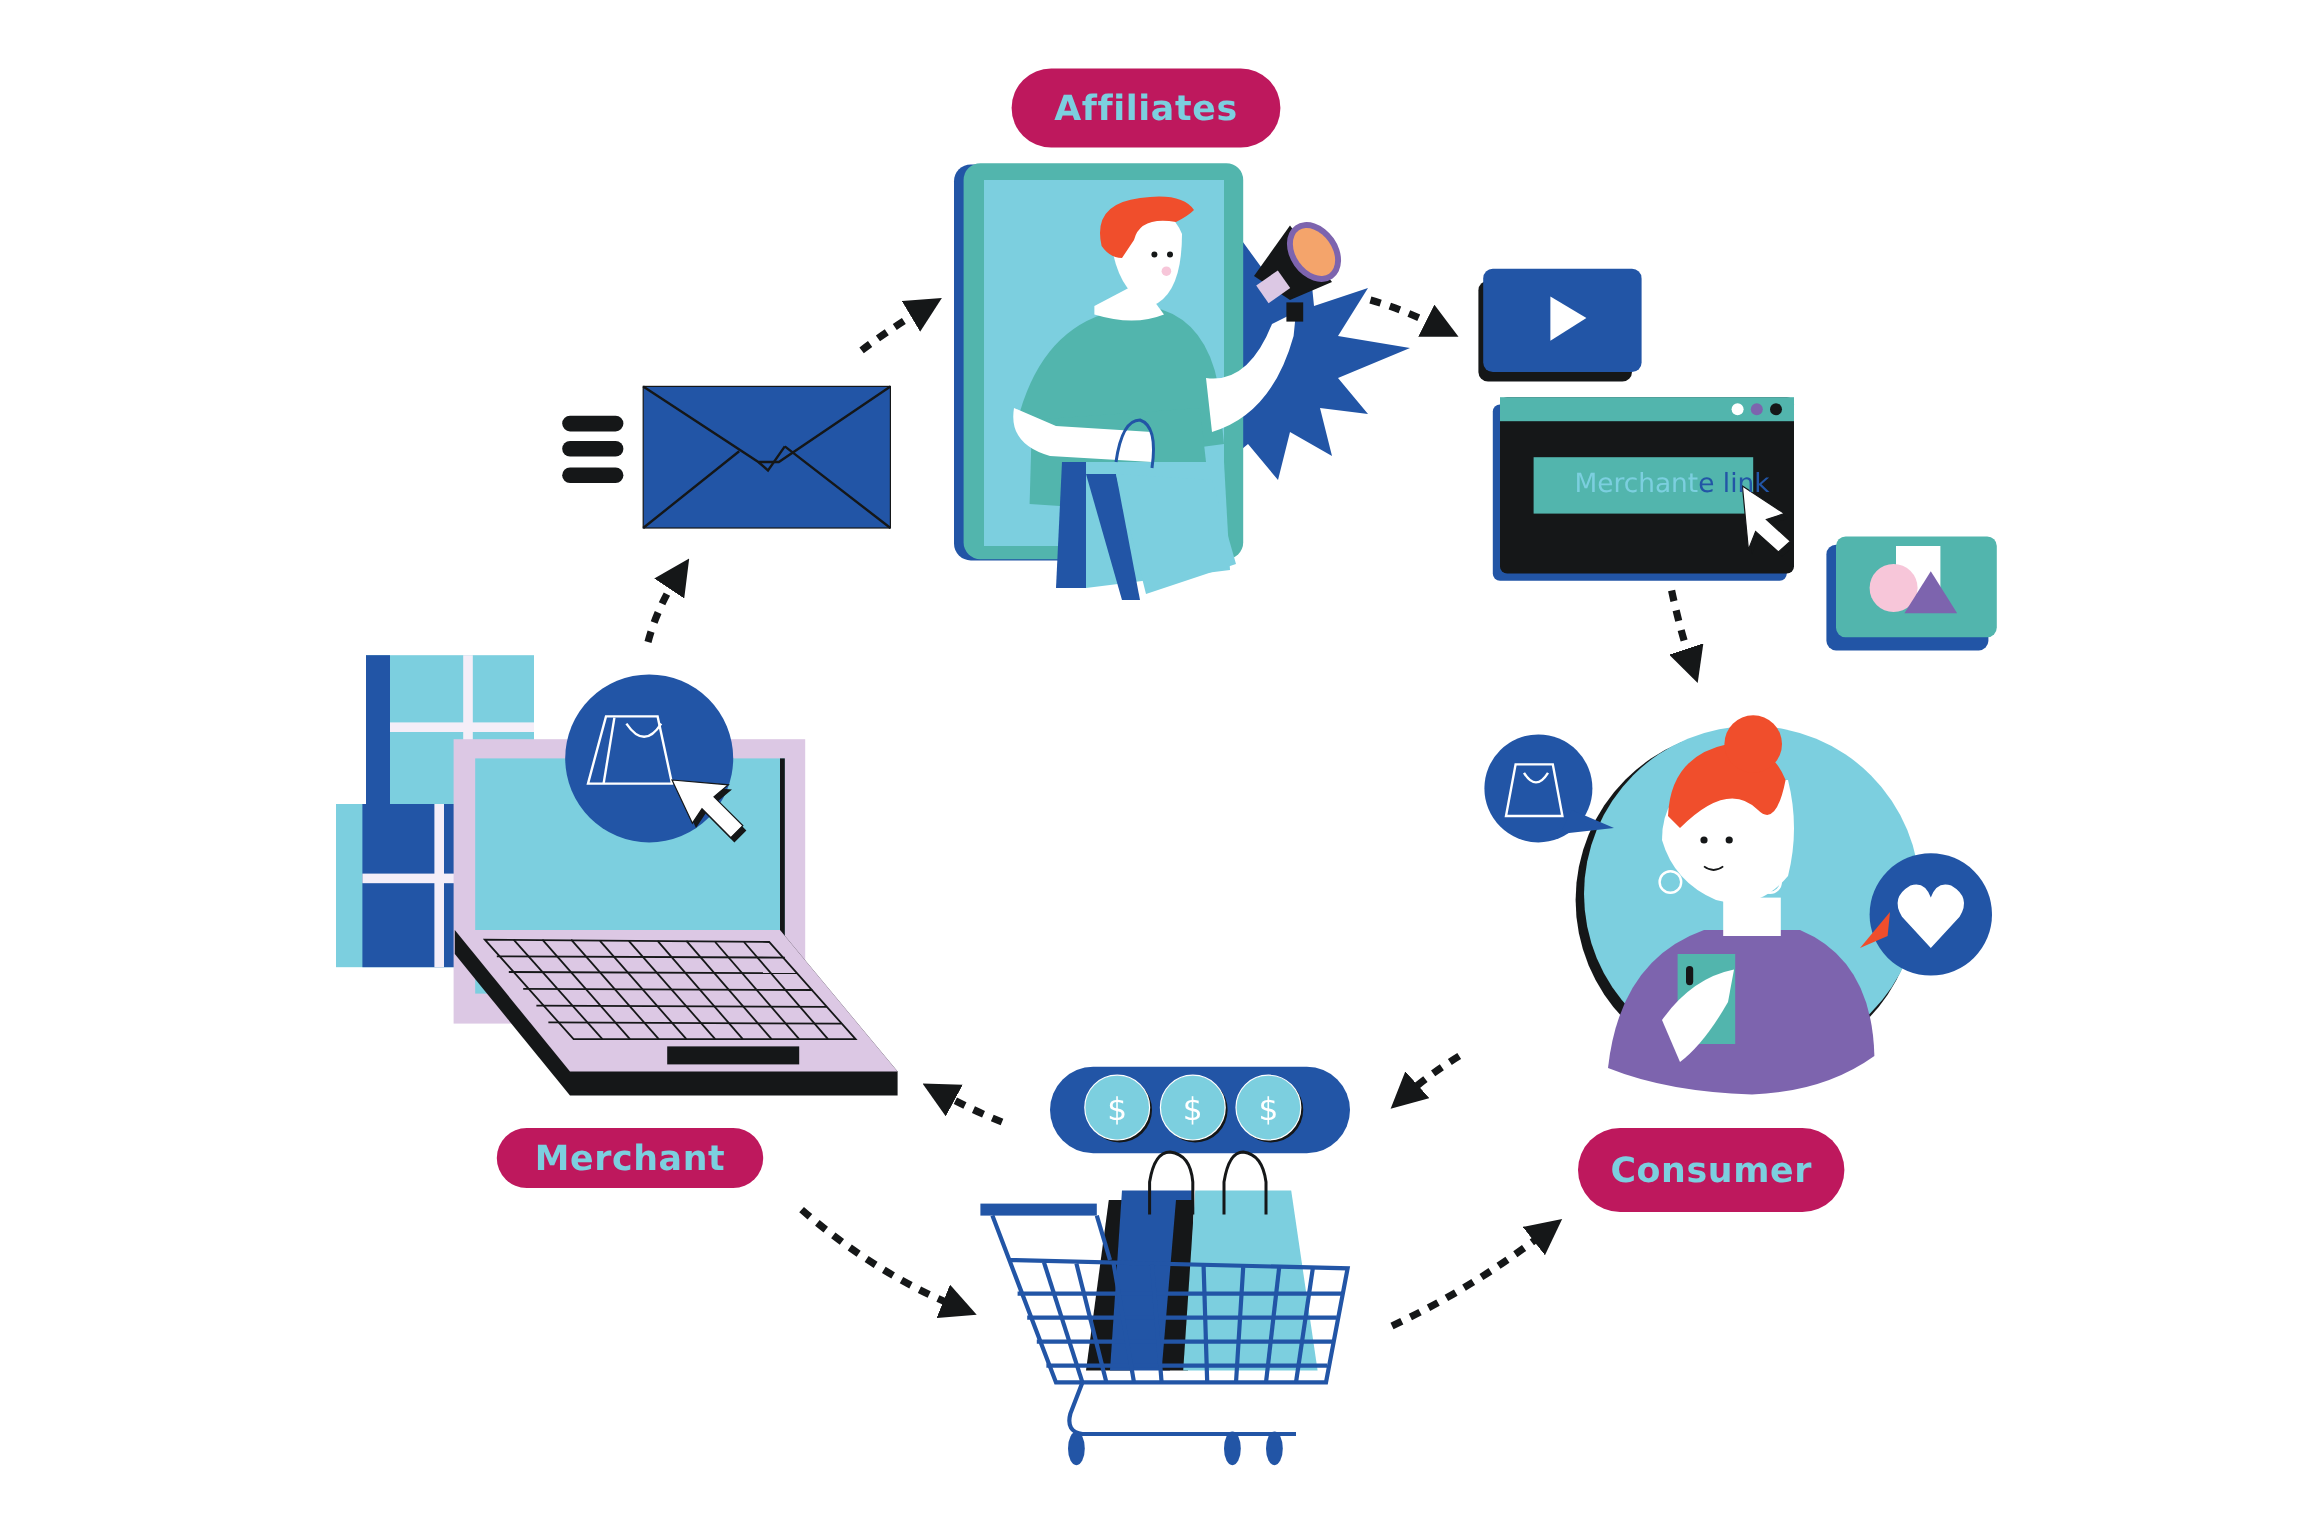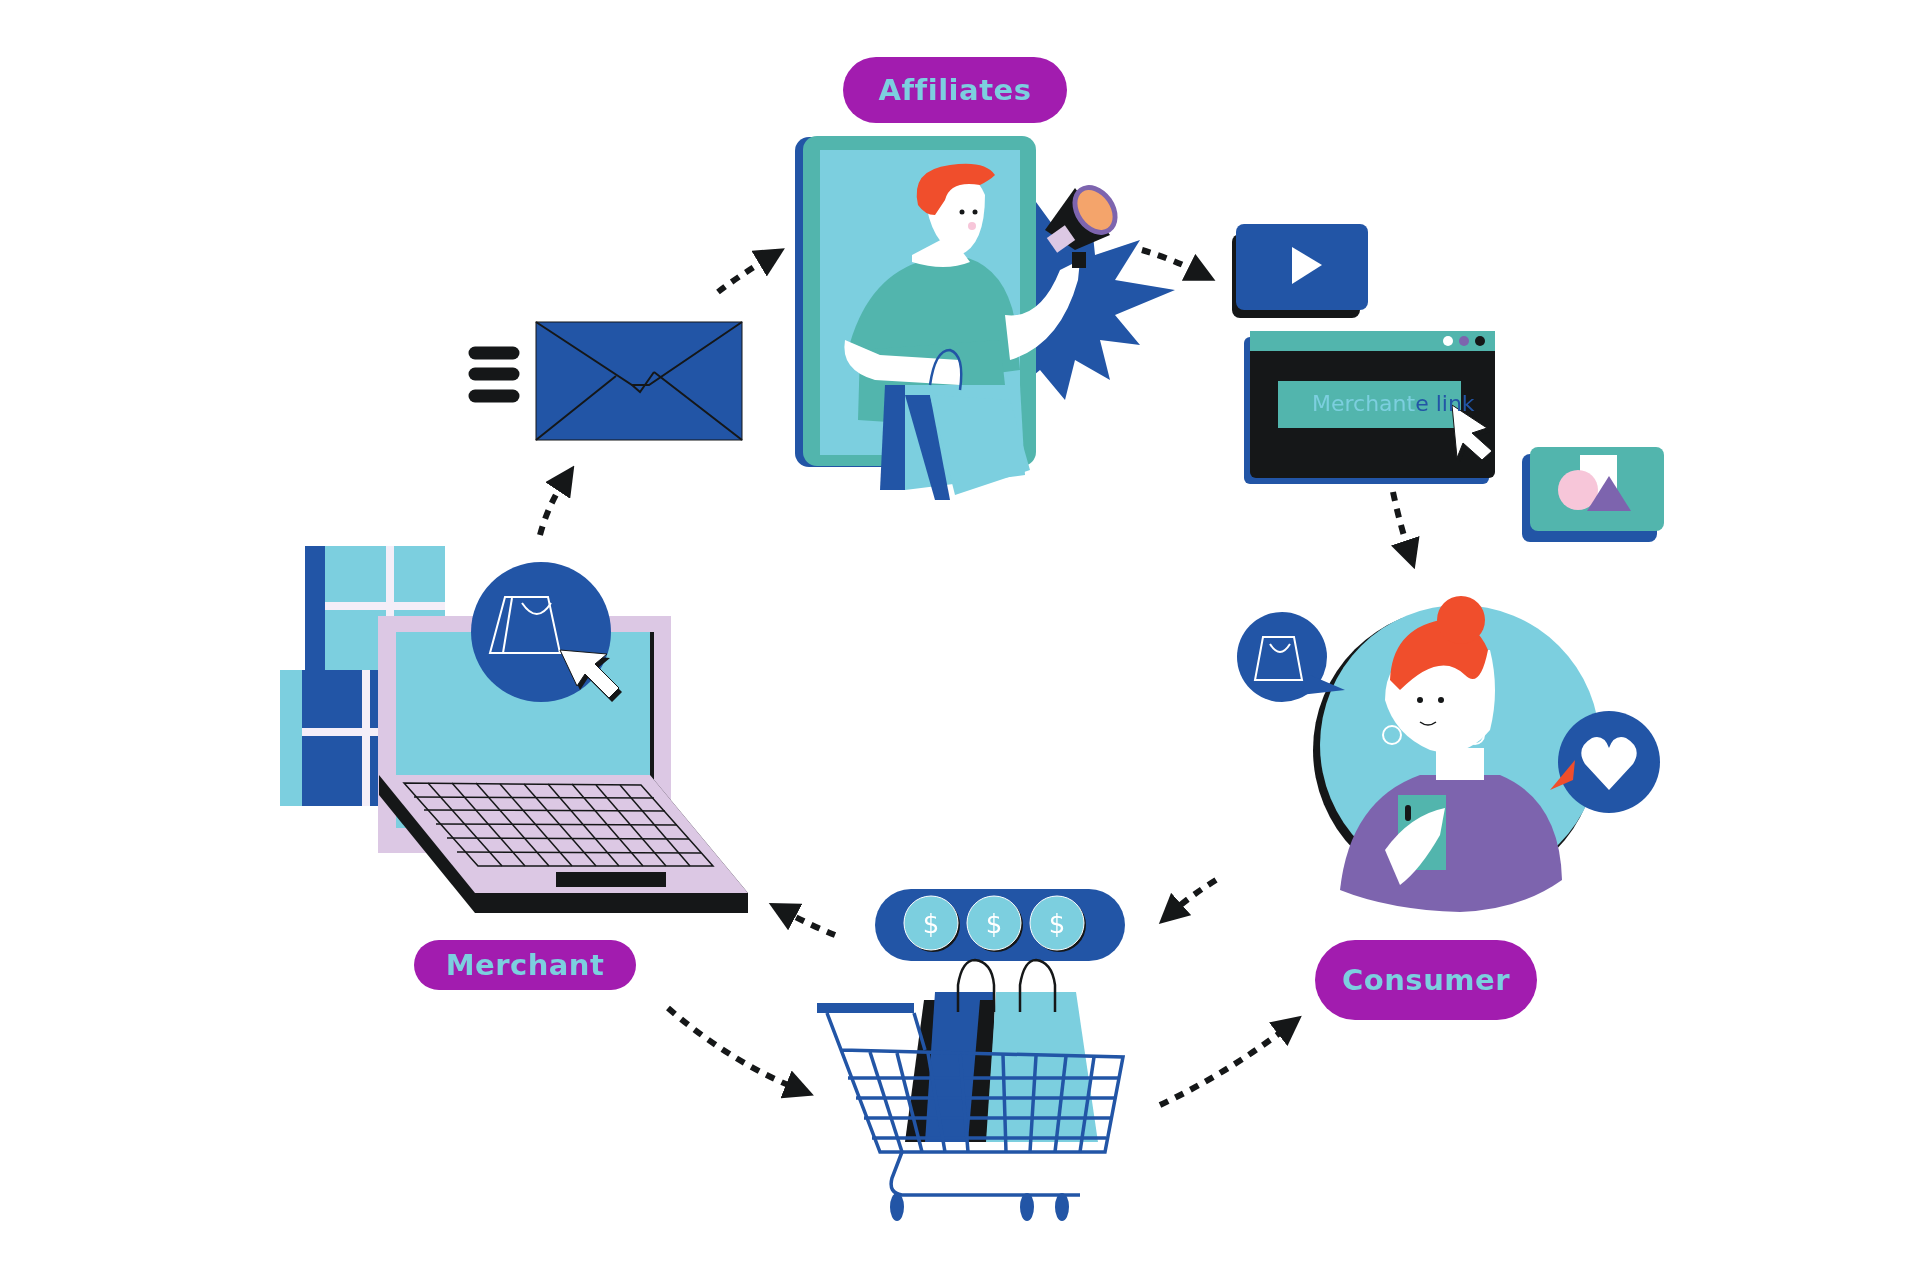--- a/index.html
+++ b/index.html
@@ -1,18 +1,18 @@
 <!DOCTYPE html>
 <html><head>
 <meta charset="utf-8">
 <style>
   html, body { margin: 0; padding: 0; background: #ffffff; }
   body { width: 1920px; height: 1282px; position: relative; overflow: hidden; font-family: "DejaVu Sans", sans-serif; }
   svg.scene { position: absolute; left: 0; top: 0; }
-  .pill { position: absolute; background: #a21caf; border-radius: 40px; display: flex; align-items: center; justify-content: center; color: #7ccfdf; font-family: "DejaVu Sans", sans-serif; font-weight: bold; font-size: 29px; letter-spacing: 0.5px; }
+  .pill { position: absolute; background: #be185d; border-radius: 40px; display: flex; align-items: center; justify-content: center; color: #7ccfdf; font-family: "DejaVu Sans", sans-serif; font-weight: bold; font-size: 29px; letter-spacing: 0.5px; }
   .link-text { position: absolute; font-family: "DejaVu Sans", sans-serif; font-size: 22px; }
   .link-text .a { color: #7ccfdf; }
   .link-text .b { color: #2255a6; }
   .dollar { font-family: "DejaVu Sans", sans-serif; font-size: 26px; fill: #ffffff; }
 </style>
 </head>
 <body>
 
 <svg class="scene" width="1920" height="1282" viewBox="0 0 1920 1282" xmlns="http://www.w3.org/2000/svg">
   <defs>
@@ -245,19 +245,19 @@
     <ellipse cx="1062" cy="1207" rx="7" ry="14" fill="#2255a6"></ellipse>
   </g>
 </svg>
 
 <div class="pill" style="left:843px; top:57px; width:224px; height:66px;">
   <span>Affiliates</span>
 </div>
 <div class="pill" style="left:414px; top:940px; width:222px; height:50px;">
   <span>Merchant</span>
 </div>
-<div class="pill" style="left:1315px; top:940px; width:222px; height:80px;">
+<div class="pill" style="left:1315px; top:940px; width:222px; height:70px;">
   <span>Consumer</span>
 </div>
 
 <div class="link-text" style="left:1312px; top:391px;">
   <span class="a">Merchant</span><span class="b">e link</span>
 </div>
 
 </body></html>

